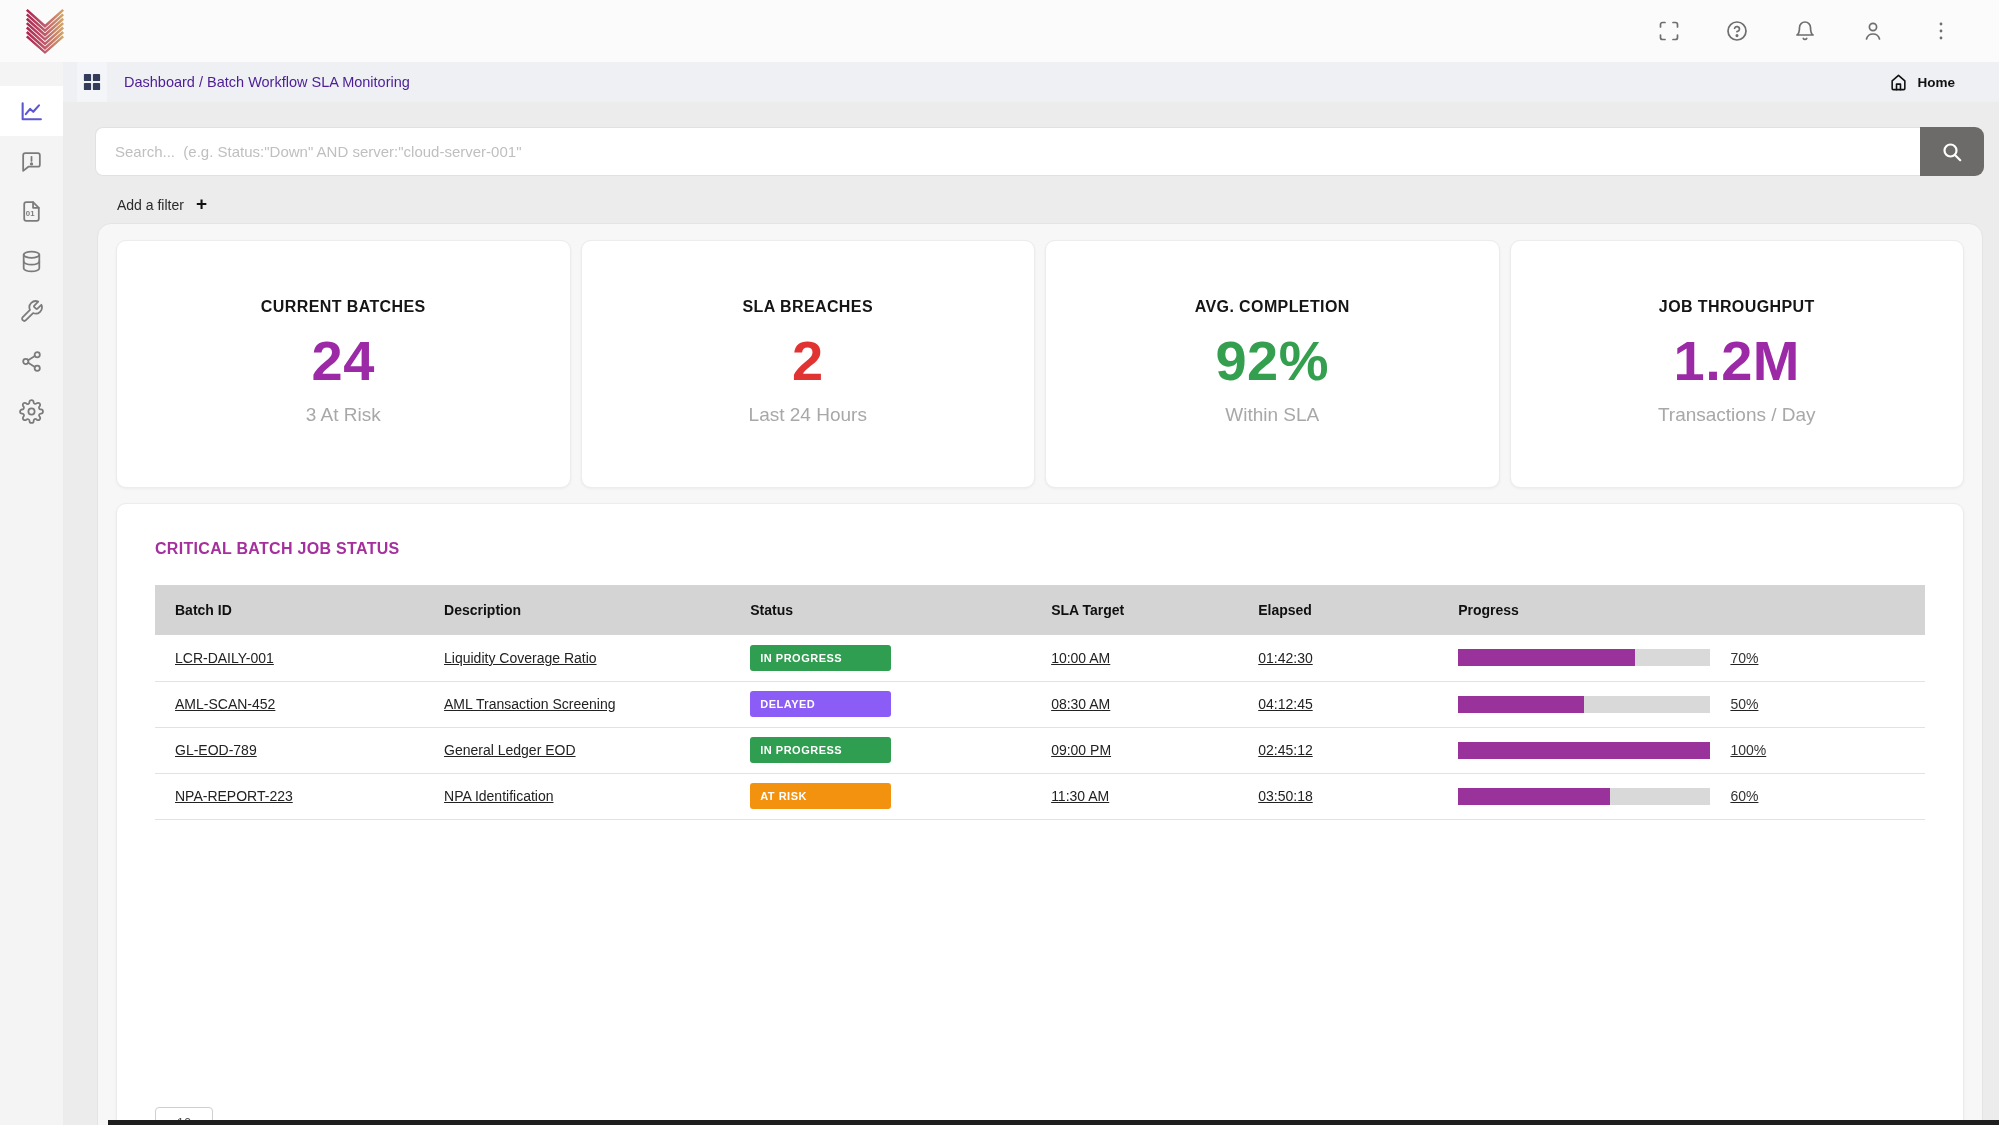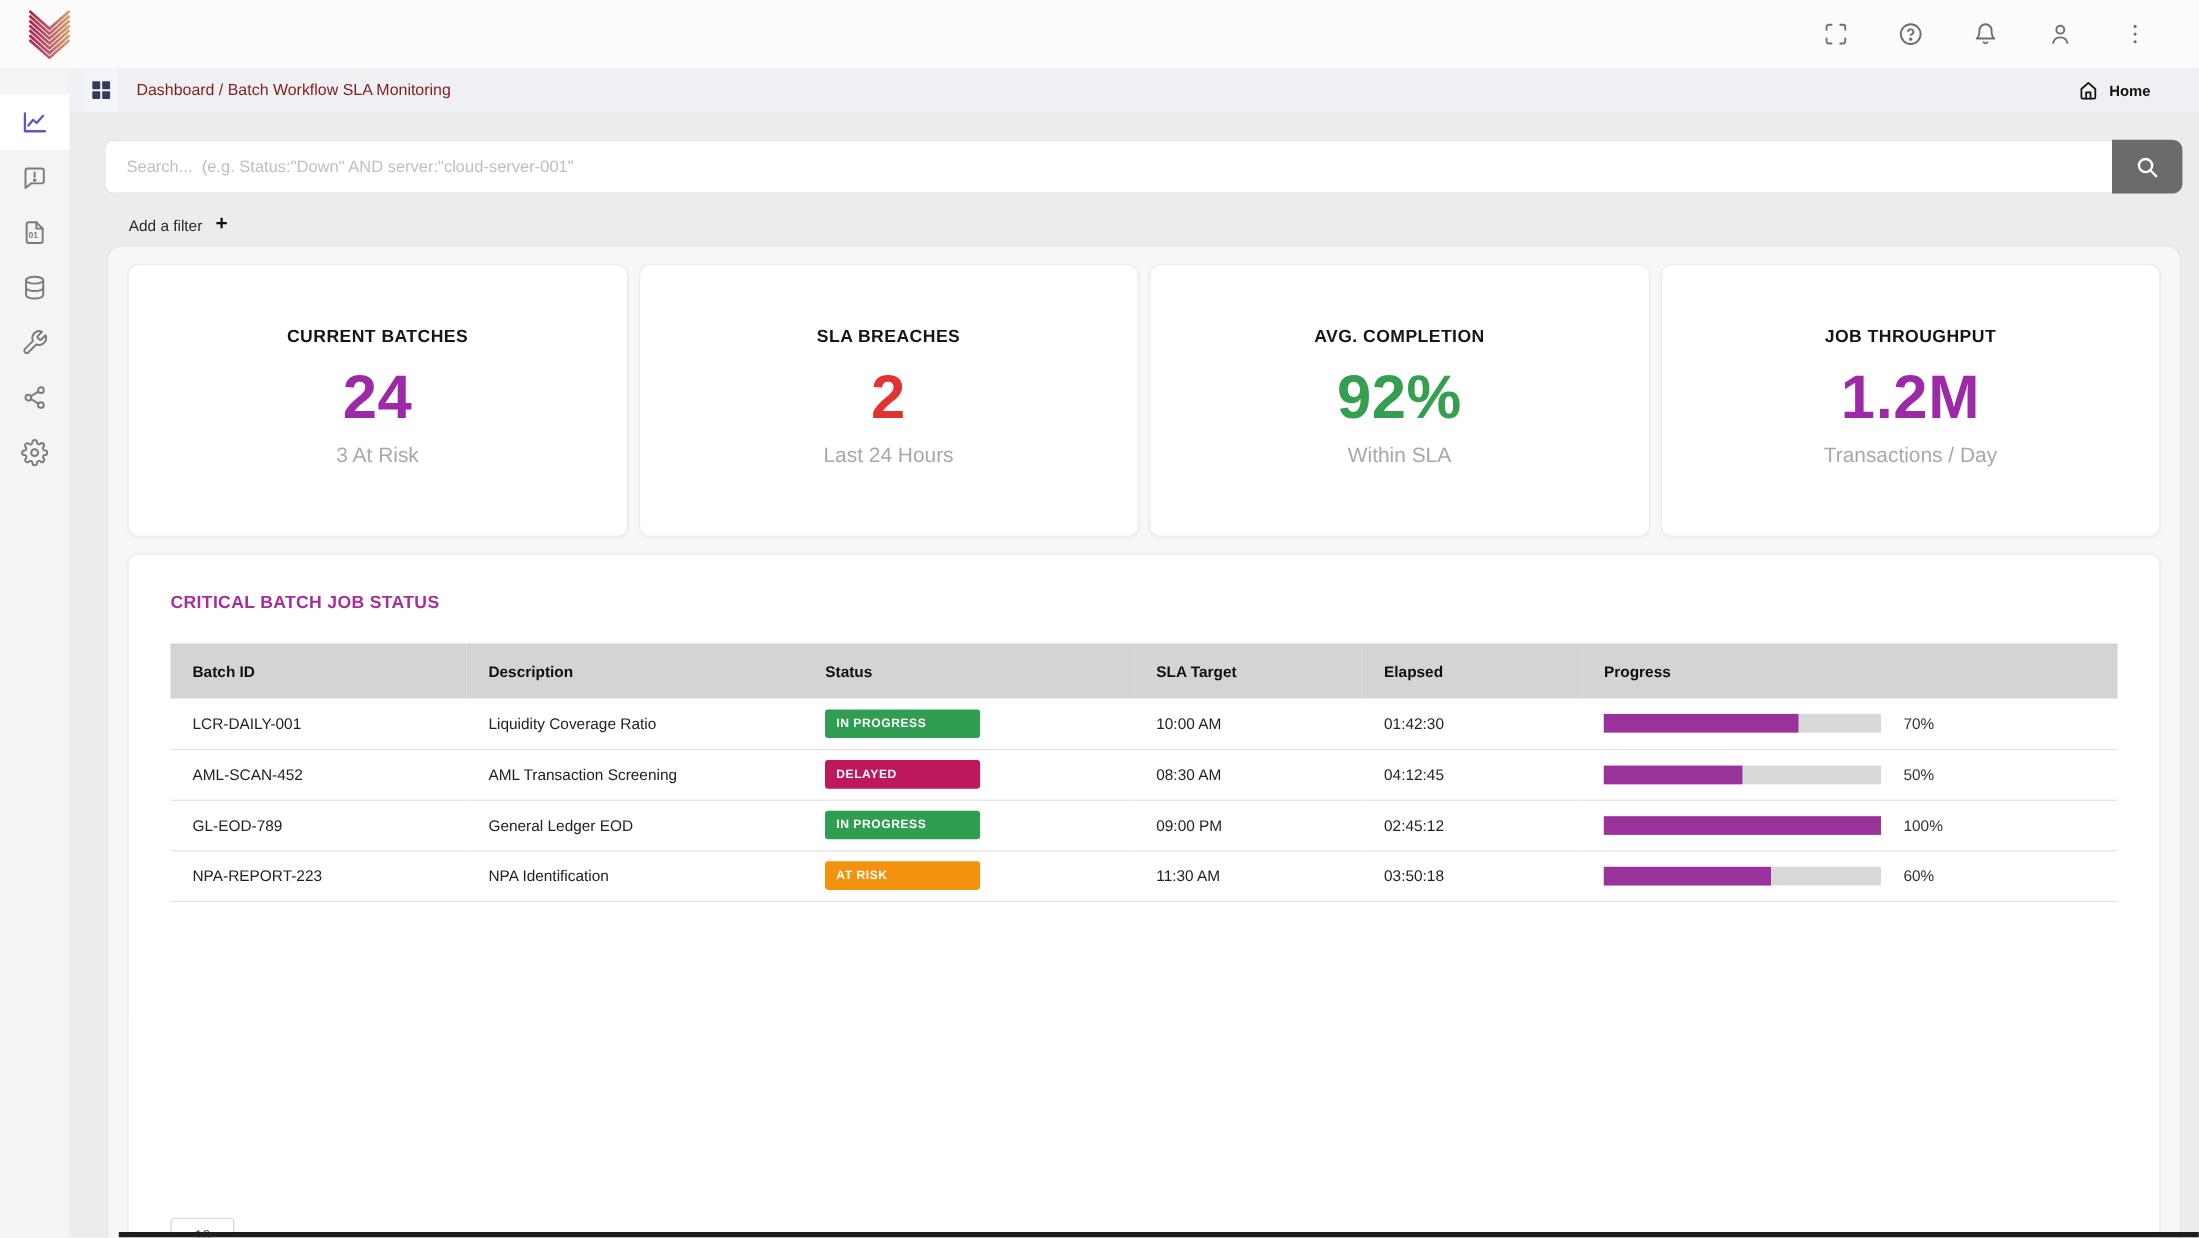--- a/index.html
+++ b/index.html
@@ -19,21 +19,21 @@
   .layout{display:flex;height:1063px;}
   .sidebar{width:63px;background:#f4f4f4;padding-top:24px;display:flex;flex-direction:column;}
   .side-item{height:50px;display:flex;align-items:center;justify-content:center;cursor:pointer;}
   .side-item svg{width:25px;height:25px;stroke:#7b7b7b;stroke-width:1.7;fill:none;stroke-linecap:round;stroke-linejoin:round;}
   .side-item.active{background:#ffffff;}
   .side-item.active svg{stroke:#5b57d1;stroke-width:2;}
   .main{flex:1;display:flex;flex-direction:column;min-width:0;}
   
   .crumb-bar{height:40px;background:#eef0f4;display:flex;align-items:center;padding:0 44px 0 14px;}
   .crumb-tile{width:30px;height:40px;background:#f4f5f8;display:flex;align-items:center;justify-content:center;margin-right:17px;cursor:pointer;}
-  .crumb-text{font-size:14.5px;color:#7f1d1d;}
+  .crumb-text{font-size:14.5px;color:#4c1d95;}
   .home-btn{margin-left:auto;display:flex;align-items:center;gap:9px;cursor:pointer;}
   .home-btn svg{width:19px;height:19px;stroke:#111;stroke-width:2;fill:none;stroke-linecap:round;stroke-linejoin:round;}
   .home-label{font-size:13.5px;font-weight:bold;color:#111;}
   
   .search-row{margin:25px 15px 0 32px;display:flex;}
   .search-input{flex:1;height:49px;border:1px solid #e1e1e1;border-right:none;border-radius:8px 0 0 8px;padding:0 19px;font-size:15px;color:#333;background:#fff;outline:none;}
   .search-input::placeholder{color:#bfbfbf;}
   .search-btn{width:64px;height:49px;background:#6c6b69;border:none;border-radius:0 9px 9px 0;display:flex;align-items:center;justify-content:center;cursor:pointer;}
   .search-btn svg{width:24px;height:24px;stroke:#fff;stroke-width:2.2;fill:none;stroke-linecap:round;}
   
@@ -45,21 +45,21 @@
   .cards{display:flex;gap:10px;padding:0 6px;}
   .card{flex:1;background:#fff;border:1px solid #ececec;border-radius:10px;height:248px;text-align:center;box-shadow:0 1px 3px rgba(0,0,0,.05);}
   .card-title{margin-top:57px;font-size:16px;font-weight:bold;color:#151515;letter-spacing:.4px;}
   .card-value{margin-top:12px;font-size:56px;font-weight:bold;letter-spacing:.5px;}
   .card-sub{margin-top:11px;font-size:19px;color:#a8a8a8;}
   
   .panel{margin:15px 6px 0;background:#fff;border:1px solid #ececec;border-radius:10px;height:645px;padding:36px 38px;position:relative;box-shadow:0 1px 3px rgba(0,0,0,.05);}
   .panel-title{color:#a42f9d;font-weight:bold;font-size:16px;letter-spacing:.3px;}
   table{width:100%;border-collapse:collapse;margin-top:27px;}
   thead th{background:#d4d4d4;font-size:14px;font-weight:bold;text-align:left;padding:17px 0 17px 20px;color:#101010;white-space:nowrap;margin-top:13px;}
-  tbody td{padding:0 0 0 20px;height:46px;border-bottom:1px solid #e2e2e2;font-size:14px;color:#222;white-space:nowrap;}
+  tbody td{padding:0 0 0 20px;height:46px;border-bottom:1px solid #e2e2e2;font-size:14px;color:#222;white-space:nowrap;text-decoration:underline;}
   .badge{display:inline-block;min-width:141px;padding:7px 10px;text-align:left;color:#fff;font-size:11px;font-weight:bold;border-radius:3px;letter-spacing:.5px;}
   .progress-wrap{display:flex;align-items:center;gap:20px;padding-right:60px;}
   .track{width:62%;height:17px;background:#d9d9d9;}
   .fill{height:100%;background:#99339b;}
   .pct{font-size:14px;color:#333;}
   .page-size{position:absolute;left:38px;top:603px;width:58px;height:30px;background:#fff;border:1px solid #cfcfcf;border-radius:4px;font-size:13px;color:#555;display:flex;align-items:center;justify-content:center;cursor:pointer;}
   .bottom-strip{position:absolute;left:108px;right:0;bottom:0;height:5px;background:#1e1e1e;z-index:5;}
 </style>
 </head>
 <body>
@@ -257,21 +257,21 @@
                     <div class="track">
                       <div class="fill" style="width: 70%;"></div>
                     </div>
                     <span class="pct">70%</span>
                   </div>
                 </td>
             </tr>
             <tr>
               <td>AML-SCAN-452</td>
               <td>AML Transaction Screening</td>
-              <td><span class="badge" style="background: #be185d;">DELAYED</span></td>
+              <td><span class="badge" style="background: #8b5cf6;">DELAYED</span></td>
               <td>08:30 AM</td>
               <td>04:12:45</td>
               <td>
                   <div class="progress-wrap">
                     <div class="track">
                       <div class="fill" style="width: 50%;"></div>
                     </div>
                     <span class="pct">50%</span>
                   </div>
                 </td>

